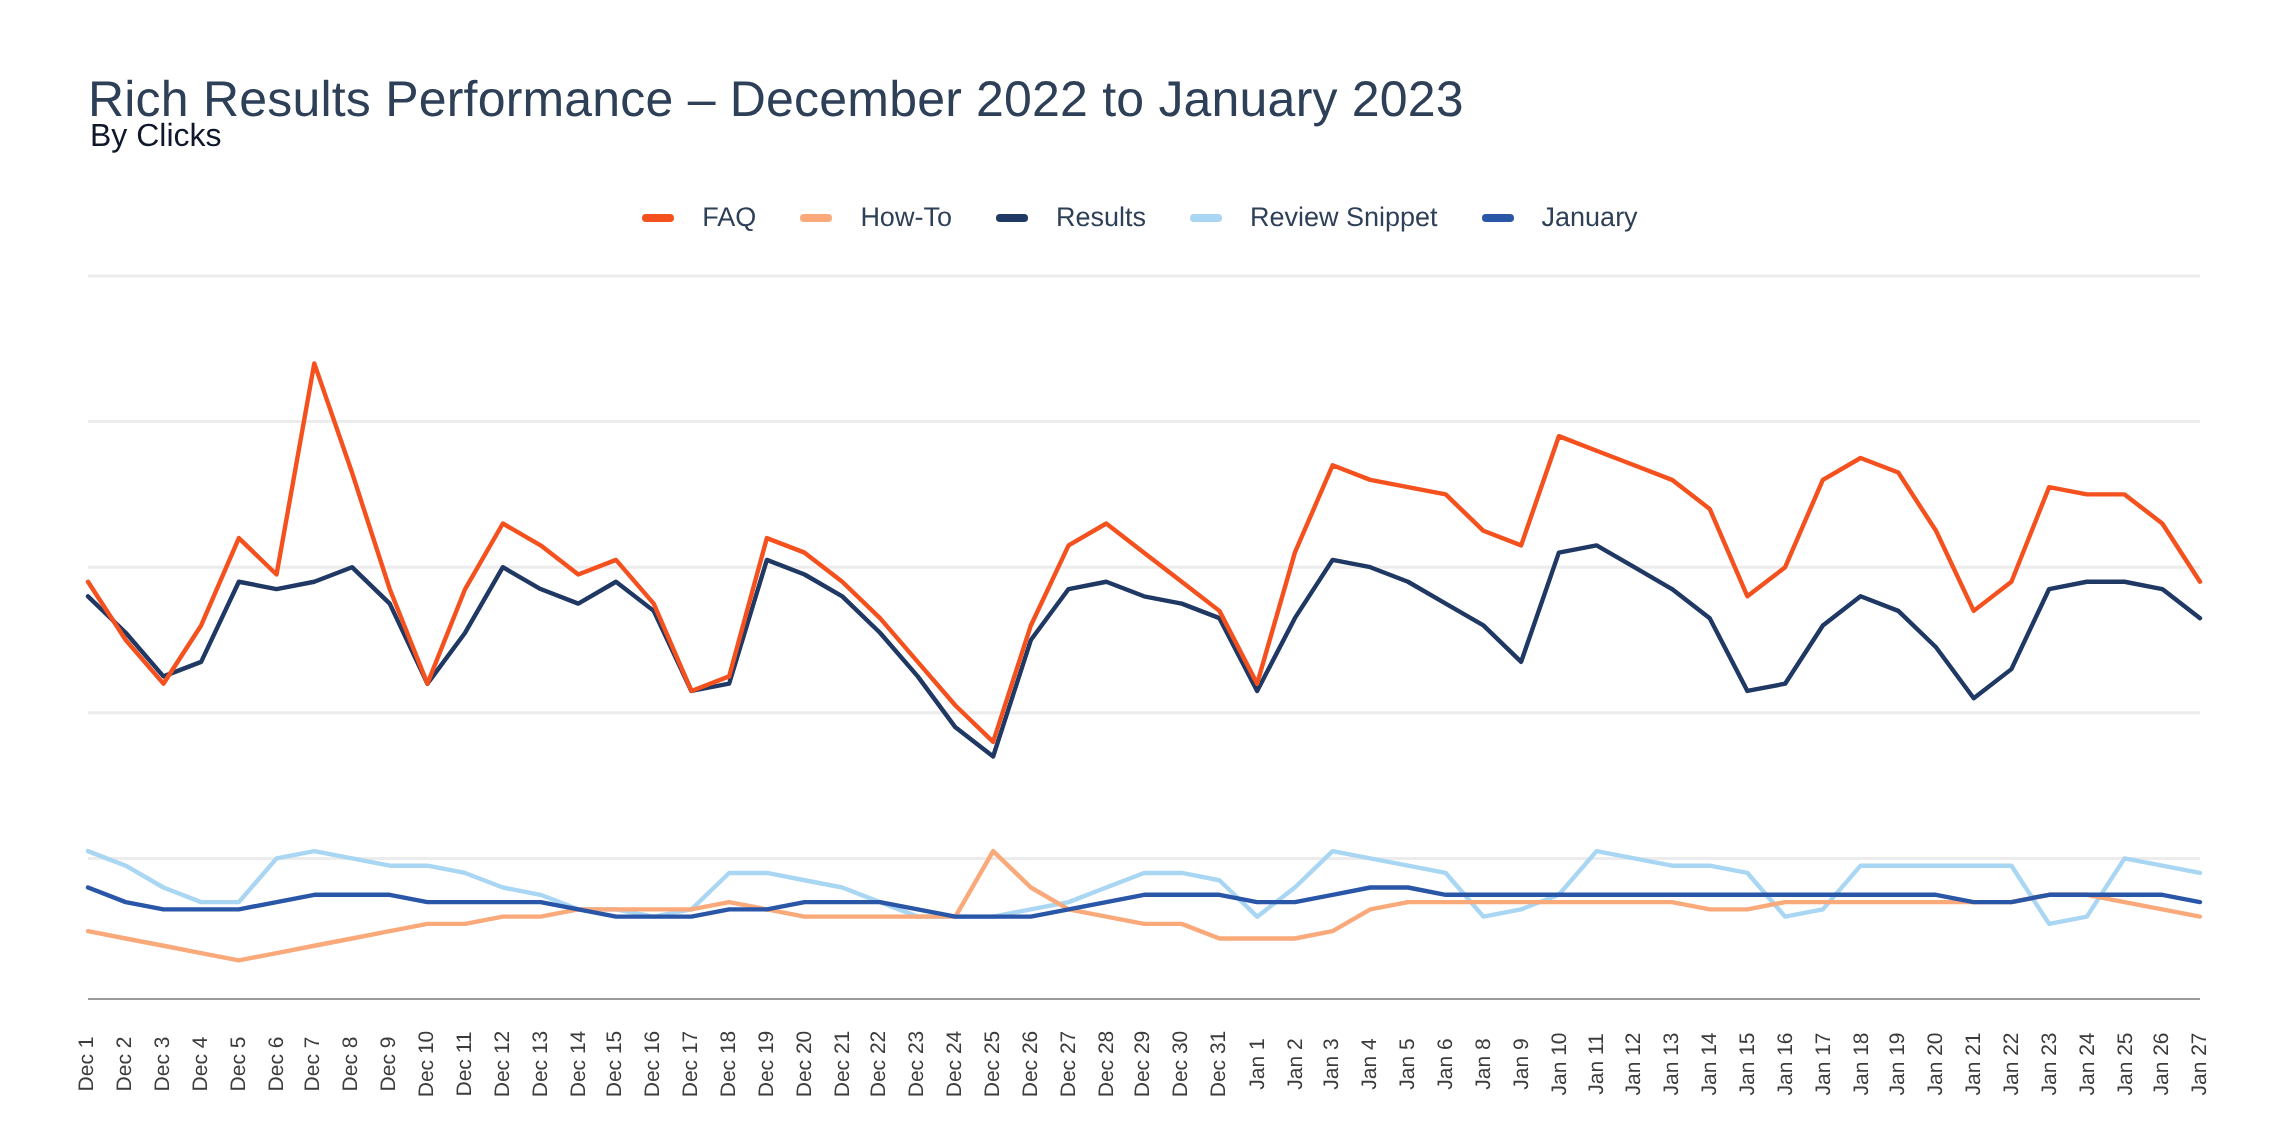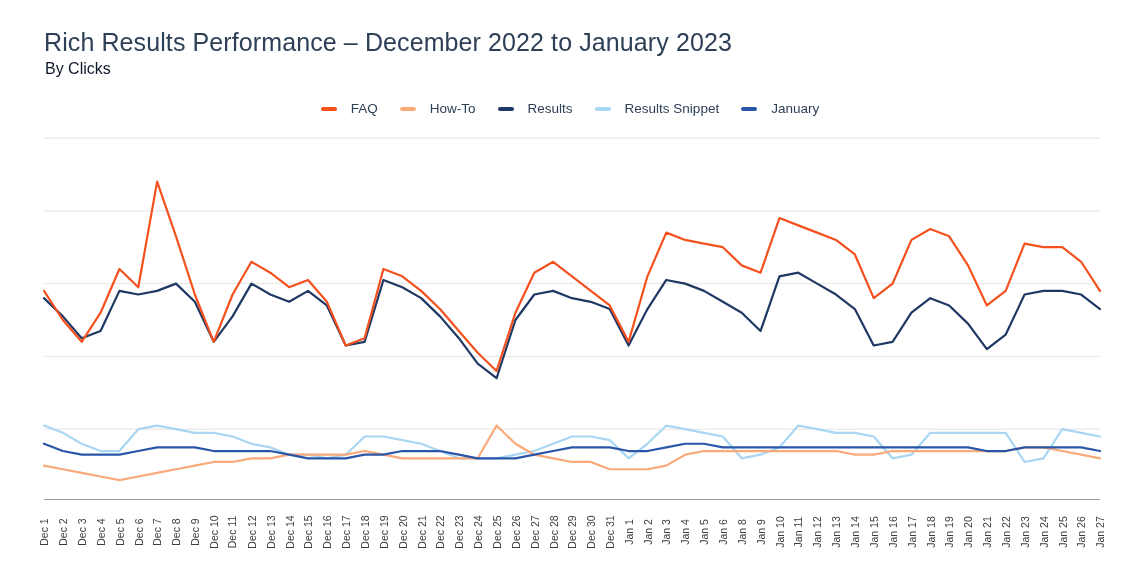--- a/index.html
+++ b/index.html
@@ -16,21 +16,21 @@
     position: relative;
     width: 1140px;
     height: 572px;
     background: #ffffff;
     overflow: hidden;
   }
   
   .chart-title {
     position: absolute;
     left: 44px;
-    top: 28px;
+    top: 36px;
     font-size: 25px;
     font-weight: 400;
     color: #2e4057;
     letter-spacing: 0.1px;
     white-space: nowrap;
     text-align: right;
   }
   .chart-subtitle {
     position: absolute;
     left: 45px;
@@ -138,21 +138,21 @@
       <div class="legend-item">
         <span class="legend-swatch" style="background: rgb(249, 169, 122);"></span>
         <span class="legend-label">How-To</span>
       </div>
       <div class="legend-item">
         <span class="legend-swatch" style="background: rgb(31, 56, 100);"></span>
         <span class="legend-label">Results</span>
       </div>
       <div class="legend-item">
         <span class="legend-swatch" style="background: rgb(169, 214, 242);"></span>
-        <span class="legend-label">Results Snippet</span>
+        <span class="legend-label">Review Snippet</span>
       </div>
       <div class="legend-item">
         <span class="legend-swatch" style="background: rgb(42, 86, 168);"></span>
         <span class="legend-label">January</span>
       </div>
     </div>
 
   <div class="plot-wrap">
     <svg class="plot-svg" id="plot" viewBox="0 0 1056 364" preserveAspectRatio="none">
         <g>

